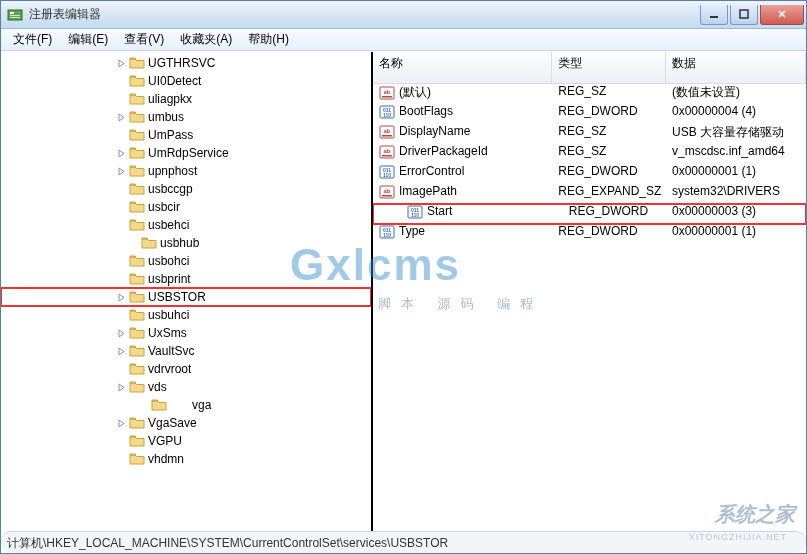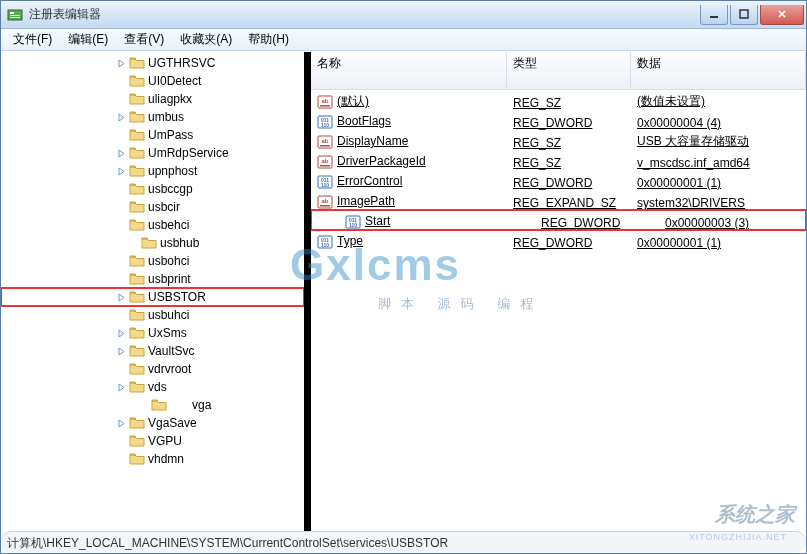--- a/index.html
+++ b/index.html
@@ -12,38 +12,38 @@
 .titlebar-title { font-size: 12px; color: #333; flex: 1; }
 .win-buttons { display: flex; height: 20px; margin-right: 2px; }
 .win-btn { width: 28px; height: 20px; margin-left: 2px; border: 1px solid #7b99bd; border-top: none; background: linear-gradient(to bottom, #e4eefc, #bcd3ef); border-radius: 0 0 3px 3px; display: flex; align-items: center; justify-content: center; font-size: 9px; color: #333; cursor: pointer; }
 .win-btn.close { width: 44px; background: linear-gradient(to bottom, #e9a19b, #d25a50); color: #fff; border-color: #9c4d47; }
 
 .menubar { height: 22px; background: linear-gradient(to bottom, #f7fbff, #e7f0fa); border-bottom: 1px solid #c7d6e8; display: flex; align-items: center; padding-left: 4px; font-size: 12px; }
 .menu-item { padding: 2px 8px; cursor: pointer; }
 
 .content { flex: 1; display: flex; border-top: 1px solid #fff; overflow: hidden; }
 
-.tree-pane { width: 310px; border-right: 7px solid #000000; overflow-y: scroll; overflow-x: hidden; background: #fff; position: relative; }
+.tree-pane { width: 372px; border-right: 2px solid #000000; overflow-y: scroll; overflow-x: hidden; background: #fff; position: relative; }
 .tree { padding: 2px 0; }
 .tree-node { display: flex; align-items: center; height: 18px; font-size: 12px; color: #000; white-space: nowrap; cursor: pointer; position: relative; }
 .tree-node.highlighted { outline: 2px solid #e33; outline-offset: -1px; }
 .expander { width: 12px; height: 12px; display: inline-flex; align-items: center; justify-content: center; margin-right: 2px; cursor: pointer; }
 .expander svg { width: 9px; height: 9px; }
 .folder-icon { width: 16px; height: 14px; margin-right: 3px; display: inline-block; }
 .folder-icon svg { width: 16px; height: 14px; }
 
 .list-pane { flex: 1; display: flex; flex-direction: column; background: #fff; overflow-x: scroll; }
-.list-header { height: 38px; background: linear-gradient(to bottom, #fdfdfe, #ecf1f7); border-bottom: 1px solid #d6dde6; display: flex; font-size: 12px; }
+.list-header { height: 32px; background: linear-gradient(to bottom, #fdfdfe, #ecf1f7); border-bottom: 1px solid #d6dde6; display: flex; font-size: 12px; }
 .list-header-col { padding: 3px 6px; border-right: 1px solid #d6dde6; white-space: nowrap; }
 .col-name { width: 196px; }
 .col-type { width: 124px; }
 .col-data { flex: 1; min-width: 140px; }
 
 .list-body { flex: 1; overflow: hidden; }
-.list-row { display: flex; height: 20px; align-items: flex-end; font-size: 12px; cursor: pointer; text-decoration: underline; }
+.list-row { display: flex; height: 20px; align-items: flex-start; font-size: 12px; cursor: pointer; }
 .list-row.highlighted { outline: 2px solid #e33; outline-offset: -1px; padding-left: 28px; }
 .list-cell { padding: 0 6px; white-space: nowrap; overflow: hidden; }
 .value-icon { width: 16px; height: 16px; margin-right: 4px; display: inline-block; vertical-align: middle; }
 .value-icon svg { width: 16px; height: 16px; }
 
 .statusbar { height: 22px; border-top: 1px solid #c7d6e8; background: #f2f6fb; font-size: 12px; padding: 3px 6px; color: #333; border-radius: 10px; }
 
 ::-webkit-scrollbar { width: 17px; height: 17px; }
 ::-webkit-scrollbar-track { background: #f0f0f0; border-left: 1px solid #d6dde6; }
 ::-webkit-scrollbar-thumb { background: linear-gradient(to right, #e4ecf7, #c5d7ec); border: 1px solid #9cb9d9; border-radius: 2px; }

